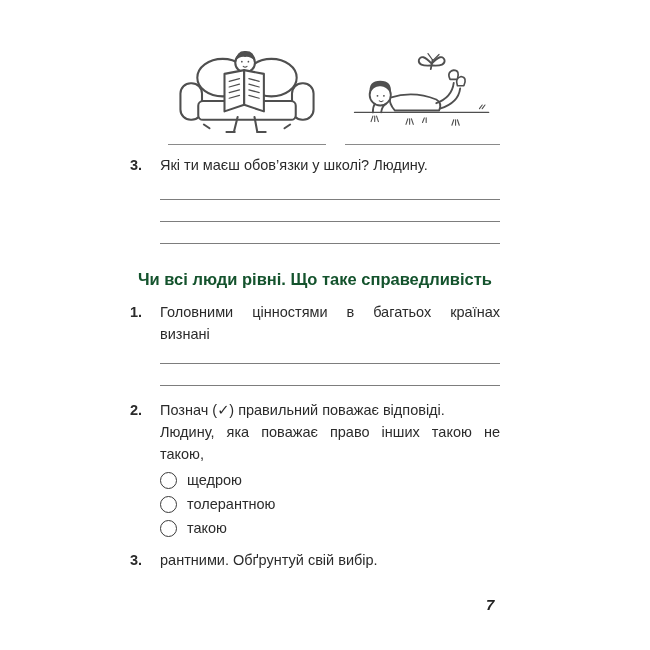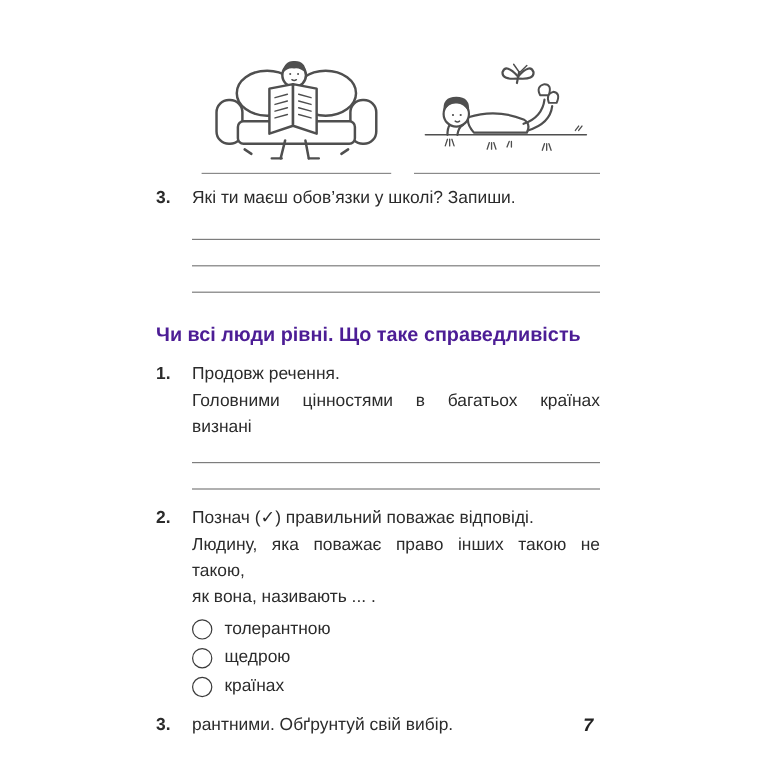--- a/index.html
+++ b/index.html
@@ -39,24 +39,25 @@
   .mt-continue     { margin-top: 11px; }
   .mt-choose       { margin-top: 13px; }
   .mt-tolerance    { margin-top: 9px; }
 
   .wlines { margin-top: 2px; }
   .wline { height: 21px; border-bottom: 1px solid #7d7d7d; }
   .wline.first-tall { height: 16px; }
 
   .section-heading {
     margin-top: 24px;
+    text-align: center;
     font-weight: bold;
     font-size: 16.5px;
     line-height: 22px;
-    color: #4c1d95;
+    color: #14532d;
   }
 
   .fill-line {
     text-align: justify;
     text-align-last: justify;
     word-spacing: 0.12em;
   }
 
   .options { margin-top: 3px; }
   .option { display: flex; align-items: center; height: 24px; }
@@ -134,61 +135,59 @@
             <path d="M112,84 l2,-6 M116,84 l0,-6 M120,84 l-2,-6" stroke-width="1.2"></path>
             <path d="M142,66 l3,-4 M145,66 l3,-4" stroke-width="1.2"></path>
           </g>
         </svg>
       </div>
     </div>
 
     <div class="task mt-schoolduties">
       <div class="task-num">3.</div>
       <div class="task-body">
-        <div>Які ти маєш обов’язки у школі? Запиши.</div>
+        <div>Які ти маєш обов’язки у школі? Людину.</div>
         <div class="wlines">
           <div class="wline"></div>
           <div class="wline"></div>
           <div class="wline"></div>
         </div>
       </div>
     </div>
 
     <div class="section-heading">Чи всі люди рівні. Що таке справедливість</div>
 
     <div class="task mt-continue">
       <div class="task-num">1.</div>
       <div class="task-body">
-        <div>Продовж речення.</div>
         <div class="fill-line">Головними цінностями в багатьох країнах визнані</div>
         <div class="wlines">
           <div class="wline first-tall"></div>
           <div class="wline"></div>
         </div>
       </div>
     </div>
 
     <div class="task mt-choose">
       <div class="task-num">2.</div>
       <div class="task-body">
         <div>Познач (✓) правильний поважає відповіді.</div>
         <div class="fill-line">Людину, яка поважає право інших такою не такою,</div>
-        <div>як вона, називають ... .</div>
         <div class="options">
+          <div class="option">
+            <span class="radio-circle"></span>
+            <span class="option-label">щедрою</span>
+          </div>
           <div class="option">
             <span class="radio-circle"></span>
             <span class="option-label">толерантною</span>
           </div>
           <div class="option">
             <span class="radio-circle"></span>
-            <span class="option-label">щедрою</span>
-          </div>
-          <div class="option">
-            <span class="radio-circle"></span>
-            <span class="option-label">країнах</span>
+            <span class="option-label">такою</span>
           </div>
         </div>
       </div>
     </div>
 
     <div class="task mt-tolerance">
       <div class="task-num">3.</div>
       <div class="task-body">
         <div>рантними. Обґрунтуй свій вибір.</div>
 

